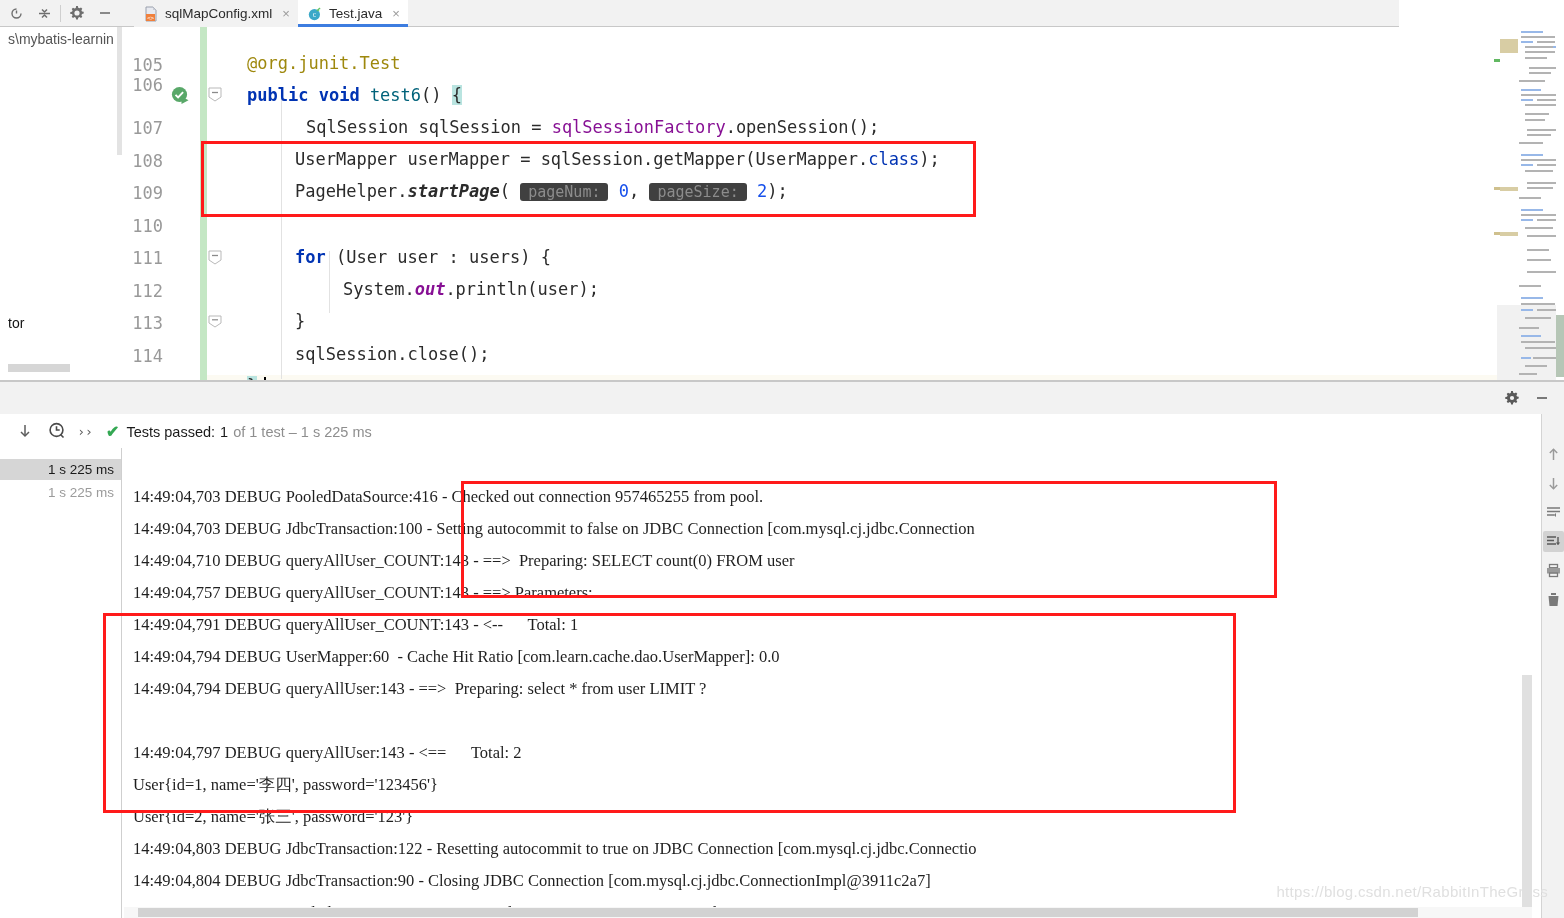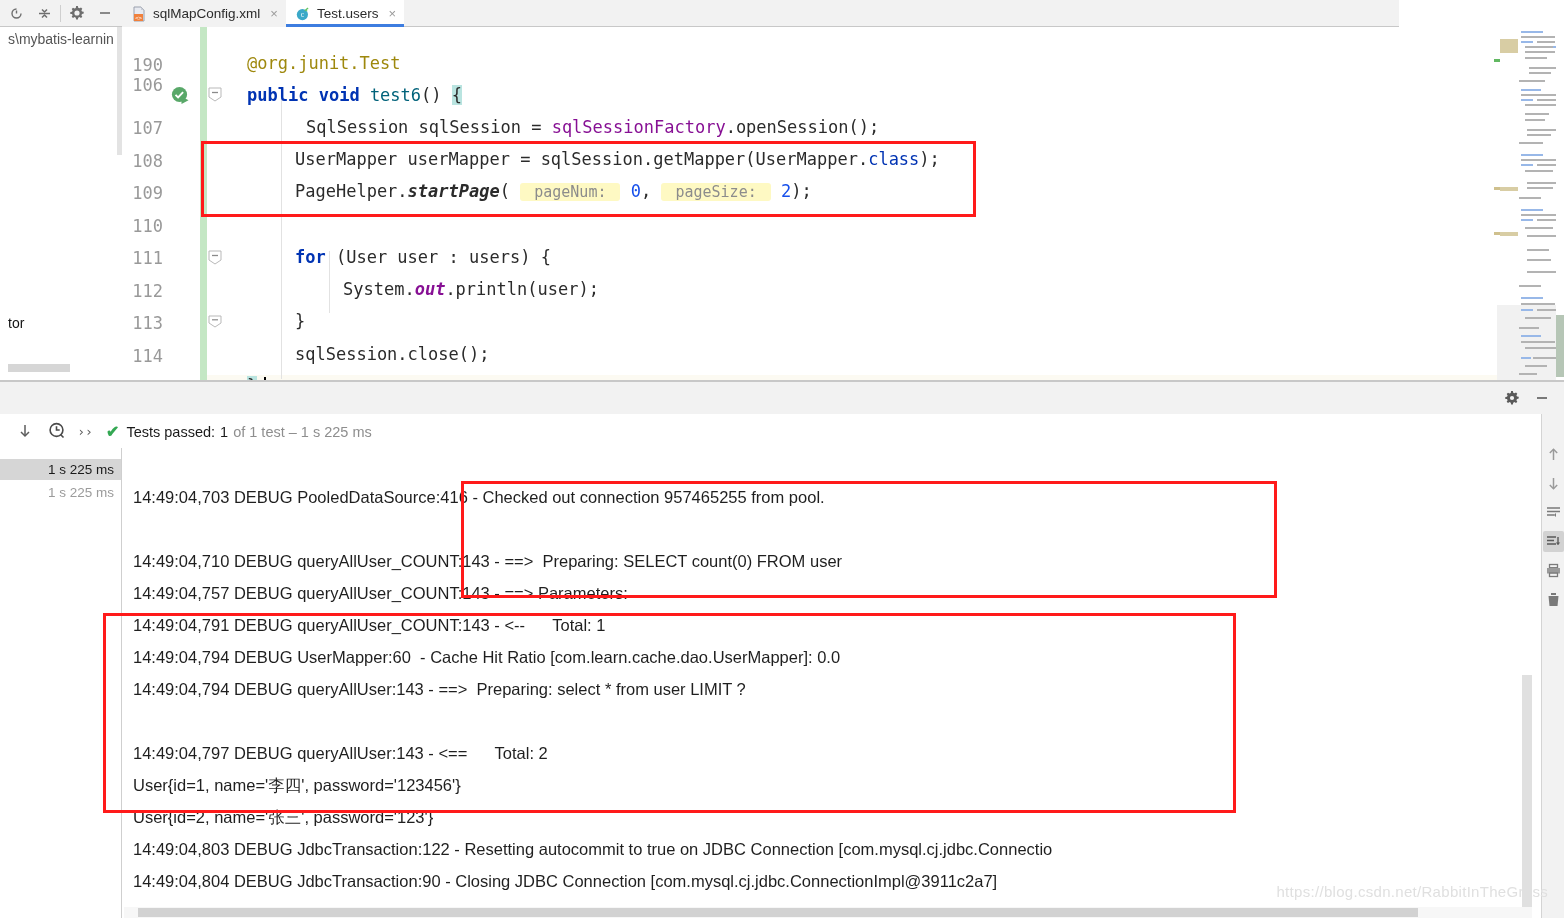--- a/index.html
+++ b/index.html
@@ -11,21 +11,21 @@
     font-family: "Liberation Sans", sans-serif;
     font-size: 13px;
     color: #2b2b2b;
   }
   #app { position: relative; width: 1564px; height: 918px; }
 
   
   .topbar {
     position: absolute; left: 0; top: 0; width: 1399px; height: 27px;
     background: #f2f2f2; border-bottom: 1px solid #c8c8c8;
-    display: flex; align-items: stretch;
+    display: flex; align-items: stretch; gap: 12px;
   }
   .tool-icons {
     display: flex; align-items: center; gap: 0px;
     padding-left: 2px;
     width: 122px;
   }
   .ticon {
     width: 28px; height: 26px;
     display: flex; align-items: center; justify-content: center;
     color: #6e6e6e;
@@ -112,22 +112,22 @@
     position: absolute; left: 0;
     font-family: "DejaVu Sans Mono", monospace;
     font-size: 17px; line-height: 20px;
     white-space: pre; color: #2b2b2b;
   }
   .k { color: #0033b3; font-weight: 700; }
   .fld { color: #871094; }
   .kw2 { color: #0033b3; }
   .ital { font-style: italic; font-weight: bold; }
   .hintp {
-    background: #fef9c3; color: #8c8c8c; border-radius: 3px;
-    padding: 0 14px; font-size: 15px;
+    background: #404040; color: #8c8c8c; border-radius: 3px;
+    padding: 0 8px; font-size: 15px;
   }
   .num { color: #1750eb; }
   .ann { color: #9e880d; }
   .caret-hl { background: #b9e4e0; }
   .curline {
     position: absolute; left: 0; width: 1290px; height: 20px;
     background: #fcfaf2;
   }
   .caret {
     position: absolute; width: 2px; height: 19px; background: #000;
@@ -210,21 +210,21 @@
     background: #cfcfcf;
   }
 
   
   .console {
     position: absolute; left: 123px; top: 34px; width: 1418px; height: 470px;
     background: #ffffff; overflow: hidden;
   }
   .logline {
     position: absolute; left: 10px;
-    font-family: Liberation Sans, sans-serif;
+    font-family: Liberation Serif, serif;
     font-size: 16.5px; line-height: 32px;
     white-space: pre; color: #1f1f1f;
   }
   .console-vscroll {
     position: absolute; right: 9px; top: 0; width: 10px; height: 470px;
   }
   .console-vthumb {
     position: absolute; right: 9px; width: 10px; background: #e0e0e0;
   }
   .console-hscroll {
@@ -308,37 +308,37 @@
         <span class="tab-x">×</span>
       </div>
       <div class="tab active">
         <span class="tabicon">
           <svg width="16" height="16" viewBox="0 0 16 16">
               <circle cx="7.4" cy="8.6" r="5.6" fill="#3ba8c8"></circle>
               <text x="7.4" y="11.2" font-size="7.5" fill="#fff" text-anchor="middle" font-family="Liberation Serif, serif">c</text>
               <path d="M12.6 1.4l1 1.6-1.6.6.4 1.8-1.5-1-1 1.3-.2-1.8z" fill="#62c462"></path>
             </svg>
         </span>
-        <span>Test.users</span>
+        <span>Test.java</span>
         <span class="tab-x">×</span>
       </div>
     </div>
   </div>
 
   <div class="leftstrip">
     <div class="path-frag">s\mybatis-learnin</div>
     <div class="frag2">tor</div>
     <div class="vscroll"></div>
     <div class="hscroll"></div>
     <div class="rightedge"></div>
   </div>
 
   <div class="editor">
     <div class="gutter">
-      <div class="lineno" style="top:28px">190</div>
+      <div class="lineno" style="top:28px">105</div>
       <div class="lineno" style="top:48px">106</div>
       <div class="lineno" style="top:91px">107</div>
       <div class="lineno" style="top:124px">108</div>
       <div class="lineno" style="top:156px">109</div>
       <div class="lineno" style="top:189px">110</div>
       <div class="lineno" style="top:221px">111</div>
       <div class="lineno" style="top:254px">112</div>
       <div class="lineno" style="top:286px">113</div>
       <div class="lineno" style="top:319px">114</div>
       <div class="lineno" style="top:351px">115</div>
@@ -517,20 +517,21 @@
         <span>1 s 225 ms</span>
       </div>
       <div class="trow dim" style="top:34px">
         <span>1 s 225 ms</span>
       </div>
       <div class="ttree-sep"></div>
     </div>
 
     <div class="console">
       <div class="logline" style="top:33px">14:49:04,703 DEBUG PooledDataSource:416 - Checked out connection 957465255 from pool.</div>
+      <div class="logline" style="top:65px">14:49:04,703 DEBUG JdbcTransaction:100 - Setting autocommit to false on JDBC Connection [com.mysql.cj.jdbc.Connection</div>
       <div class="logline" style="top:97px">14:49:04,710 DEBUG queryAllUser_COUNT:143 - ==&gt;  Preparing: SELECT count(0) FROM user</div>
       <div class="logline" style="top:129px">14:49:04,757 DEBUG queryAllUser_COUNT:143 - ==&gt; Parameters:</div>
       <div class="logline" style="top:161px">14:49:04,791 DEBUG queryAllUser_COUNT:143 - &lt;--      Total: 1</div>
       <div class="logline" style="top:193px">14:49:04,794 DEBUG UserMapper:60  - Cache Hit Ratio [com.learn.cache.dao.UserMapper]: 0.0</div>
       <div class="logline" style="top:225px">14:49:04,794 DEBUG queryAllUser:143 - ==&gt;  Preparing: select * from user LIMIT ?</div>
       <div class="logline" style="top:289px">14:49:04,797 DEBUG queryAllUser:143 - &lt;==      Total: 2</div>
       <div class="logline" style="top:321px">User{id=1, name='李四', password='123456'}</div>
       <div class="logline" style="top:353px">User{id=2, name='张三', password='123'}</div>
       <div class="logline" style="top:385px">14:49:04,803 DEBUG JdbcTransaction:122 - Resetting autocommit to true on JDBC Connection [com.mysql.cj.jdbc.Connectio</div>
       <div class="logline" style="top:417px">14:49:04,804 DEBUG JdbcTransaction:90 - Closing JDBC Connection [com.mysql.cj.jdbc.ConnectionImpl@3911c2a7]</div>

